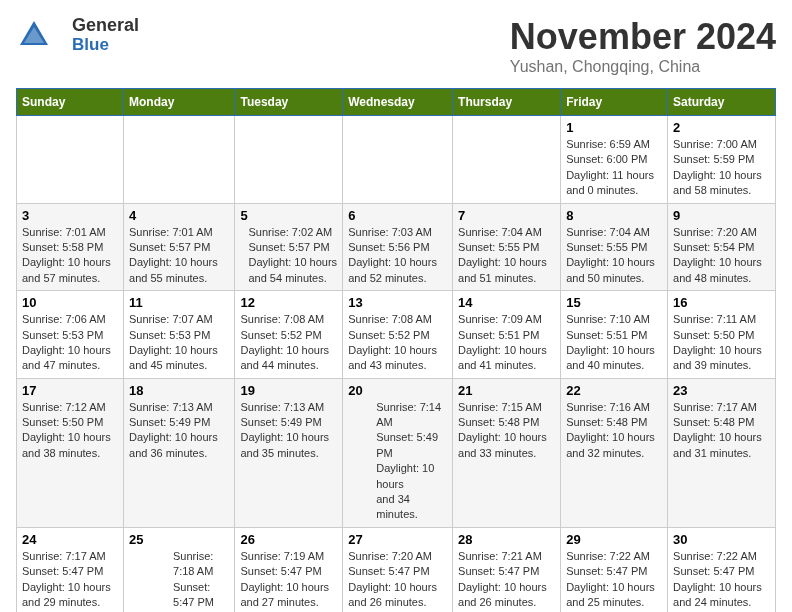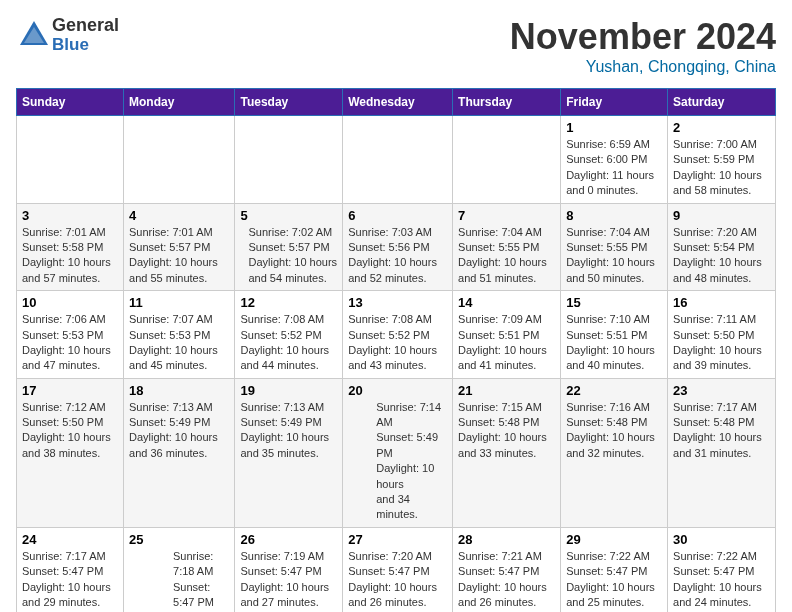--- a/index.html
+++ b/index.html
@@ -12,21 +12,21 @@
     }
     .header {
       display: flex;
       justify-content: space-between;
       align-items: flex-start;
       margin-bottom: 12px;
     }
     .logo {
       display: flex;
       align-items: center;
-      gap: 0;
+      gap: 20px;
     }
     .logo-text {
       display: flex;
       flex-direction: column;
       line-height: 1.1;
     }
     .logo-general {
       font-size: 18px;
       font-weight: bold;
       color: #333;
@@ -34,39 +34,38 @@
     .logo-blue {
       font-size: 17px;
       font-weight: bold;
       color: #2a6db5;
     }
     .logo-icon {
       width: 36px;
       height: 36px;
     }
     .title-block {
-      text-align: right;
       margin-left: 28px;
     }
     .month-title {
       font-size: 36px;
       font-weight: bold;
       color: #333;
     }
     .subtitle {
       font-size: 16px;
-      color: #0369a1;
+      color: #737373;
     }
     table {
       width: 100%;
       border-collapse: collapse;
       font-size: 11px;
     }
     thead tr th {
-      background-color: #4c1d95;
+      background-color: #4d7c0f;
       color: #fff;
       text-align: left;
       padding: 6px 5px;
       font-size: 12px;
       font-weight: bold;
       border: 1px solid #2a6db5;
     }
     tbody tr td {
       border: 1px solid #ccc;
       vertical-align: top;

